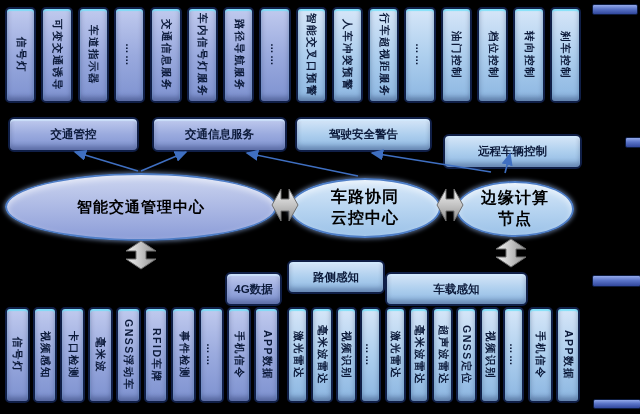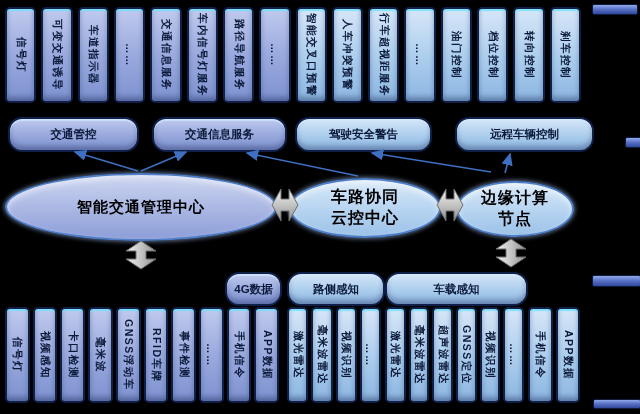--- a/index.html
+++ b/index.html
@@ -19,21 +19,21 @@
   .vbox span{
     writing-mode:vertical-rl;text-orientation:sideways;
     font-size:10.5px;letter-spacing:1.5px;color:#0c1a3a;font-weight:bold;
     white-space:nowrap;
   }
   .peri{background:linear-gradient(180deg,#c0caee 0%,#9aaade 50%,#7e92d0 100%);}
   .lite{background:linear-gradient(180deg,#d6e6f8 0%,#aecfee 50%,#8cb6e1 100%);}
 
   
   .hbar{
-    position:absolute;height:31px;border:2px solid #101f47;border-radius:14px;
+    position:absolute;height:31px;border:2px solid #101f47;border-radius:6px;
     display:flex;align-items:center;justify-content:center;
     font-size:11.5px;font-weight:bold;color:#0c1a3a;
     box-shadow:inset 0 2px 1px rgba(210,235,255,.7), inset 0 -4px 5px rgba(15,25,70,.3);
   }
 
   
   .ellipse{
     position:absolute;border:2px solid #4f7ec6;border-radius:50%;
     display:flex;flex-direction:column;align-items:center;justify-content:center;
     color:#000;font-weight:bold;text-align:center;
@@ -105,36 +105,36 @@
         <span>转向控制</span>
       </div>
     <div class="vbox lite">
         <span>刹车控制</span>
       </div>
   </div>
 
   <div class="hbar peri" style="left:8px;top:117px;width:127px;">交通管控</div>
   <div class="hbar peri" style="left:152px;top:117px;width:131px;">交通信息服务</div>
   <div class="hbar lite" style="left:295px;top:117px;width:133px;">驾驶安全警告</div>
-  <div class="hbar lite" style="left:443px;top:117px;width:135px;margin-left:12px;">远程车辆控制</div>
+  <div class="hbar lite" style="left:443px;top:134px;width:135px;">远程车辆控制</div>
 
   <div class="ellipse peri" style="left:5px;top:173px;width:268px;height:64px;">
     <span class="l1">智能交通管理中心</span>
   </div>
   <div class="ellipse lite" style="left:289px;top:178px;width:148px;height:56px;">
     <span class="l2">车路协同</span>
     <span class="l2">云控中心</span>
   </div>
   <div class="ellipse lite" style="left:456px;top:181px;width:114px;height:52px;">
     <span class="l2">边缘计算</span>
     <span class="l2">节点</span>
   </div>
 
   <div class="hbar peri" style="left:225px;top:272px;width:53px;height:30px;">4G数据</div>
-  <div class="hbar lite" style="left:287px;top:272px;width:94px;height:30px;">路侧感知</div>
+  <div class="hbar lite" style="left:287px;top:260px;width:94px;height:30px;">路侧感知</div>
   <div class="hbar lite" style="left:385px;top:272px;width:139px;height:30px;text-align:center;">车载感知</div>
 
   <div class="vrow" style="left:5px;top:307px;width:274px;height:96px;gap:3px;">
     <div class="vbox peri">
         <span>信号灯</span>
       </div>
     <div class="vbox peri">
         <span>视频感知</span>
       </div>
     <div class="vbox peri">

